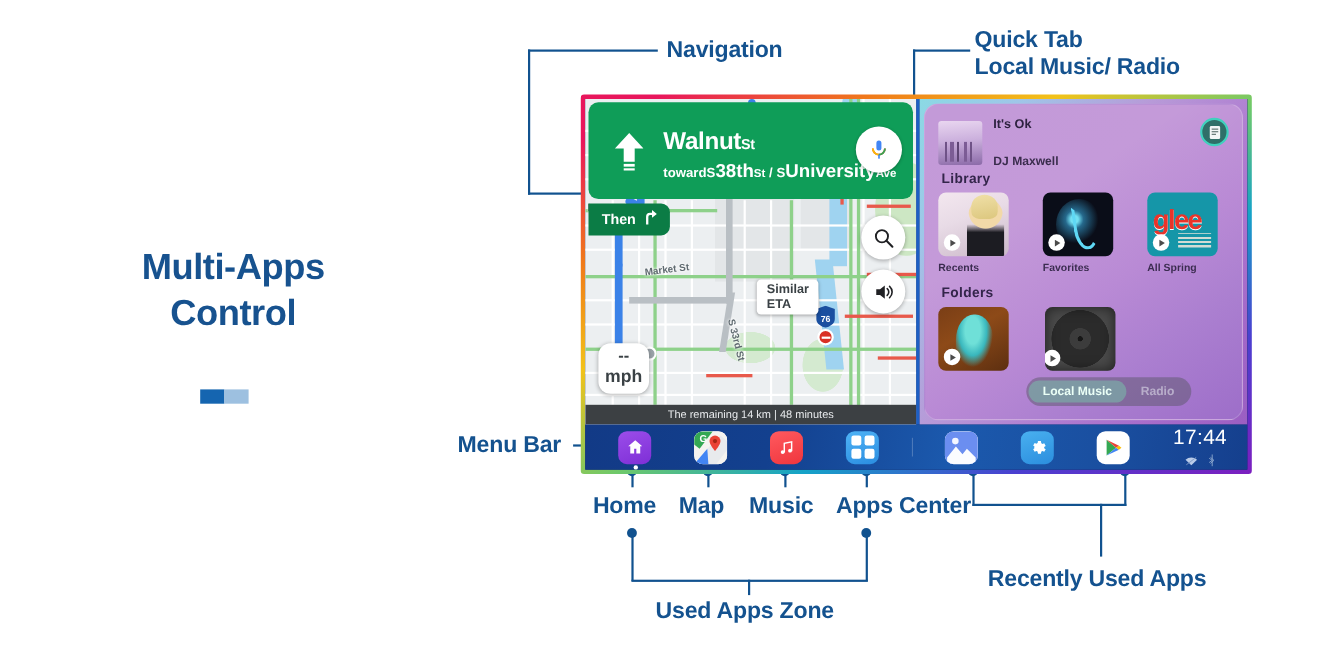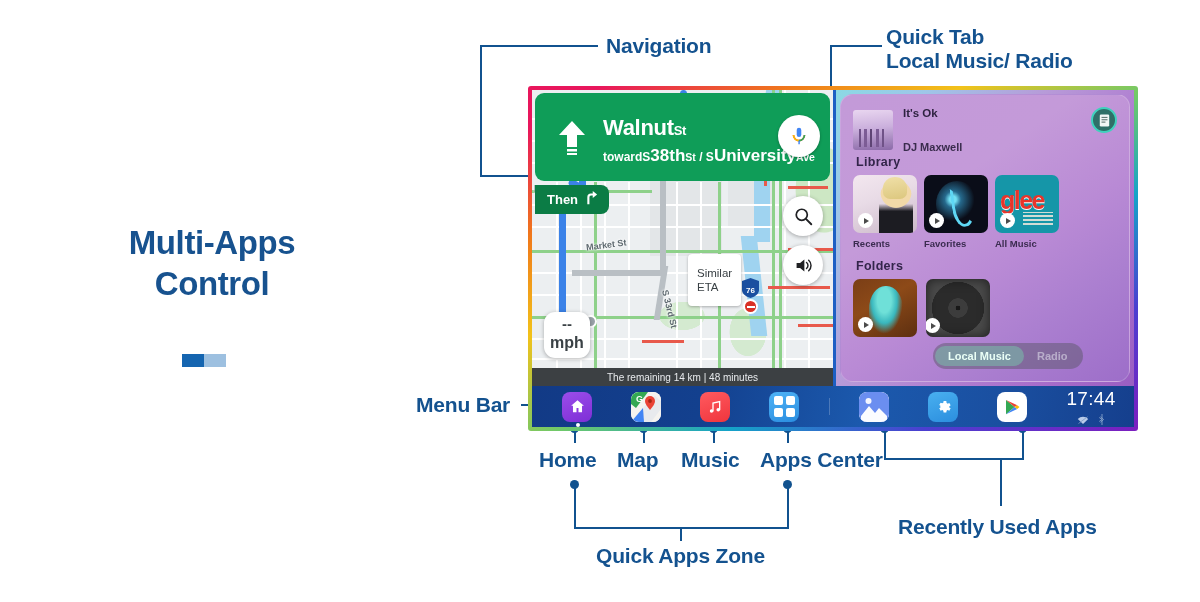--- a/index.html
+++ b/index.html
@@ -131,22 +131,22 @@
     position: absolute; right: 10px;
     width: 40px; height: 40px; border-radius: 50%;
     background: #fff; display: flex; align-items: center; justify-content: center;
     box-shadow: 0 1px 4px rgba(0,0,0,.32);
   }
   #search-btn { top: 106px; }
   #vol-btn { top: 155px; }
   #eta-chip {
     position: absolute; left: 156px; top: 164px;
     background: #fff; color: #3a4145;
-    font-size: 11.5px; font-weight: 400; line-height: 14px;
-    padding: 12px 9px; border-radius: 4px;
+    font-size: 11.5px; font-weight: 700; line-height: 14px;
+    padding: 2px 9px; border-radius: 4px;
     box-shadow: 0 1px 3px rgba(0,0,0,.28);
   }
   #speed-chip {
     position: absolute; left: 12px; top: 222px;
     width: 46px; height: 46px; background: #fff; border-radius: 11px;
     display: flex; flex-direction: column; align-items: center; justify-content: center;
     box-shadow: 0 1px 4px rgba(0,0,0,.3);
     color: #3a4145;
   }
   #speed-chip .v { font-size: 15px; font-weight: 700; line-height: 11px; }
@@ -210,21 +210,21 @@
   #playlist-btn {
     position: absolute; right: 12px; top: 12px;
     width: 26px; height: 26px; border-radius: 50%;
     background: #2f6f68; border: 2.5px solid #3fd1bd;
     display: flex; align-items: center; justify-content: center;
   }
   .sec-title {
     position: absolute; color: #33254a;
     font-size: 12.5px; font-weight: 700; letter-spacing: .3px;
   }
-  .thumbrow { position: absolute; display: flex; gap: 7px; }
+  .thumbrow { position: absolute; display: flex; gap: 31px; }
   .thumb {
     width: 64px; position: relative;
   }
   .thumb .art {
     width: 64px; height: 58px; border-radius: 7px; position: relative; overflow: hidden;
   }
   .thumb .play {
     position: absolute; left: 5px; bottom: 5px;
     width: 15px; height: 15px; border-radius: 50%; background: #fff;
     display: flex; align-items: center; justify-content: center;
@@ -347,21 +347,21 @@
   </div>
 
   <div class="anno sz21" style="left:606px; top:34px;">Navigation</div>
   <div class="anno sz21" style="left:886px; top:25px;">Quick Tab</div>
   <div class="anno sz21" style="left:886px; top:49px;">Local Music/ Radio</div>
   <div class="anno sz21" style="left:416px; top:393px;">Menu Bar</div>
   <div class="anno sz21" style="left:539px; top:448px;">Home</div>
   <div class="anno sz21" style="left:617px; top:448px;">Map</div>
   <div class="anno sz21" style="left:681px; top:448px;">Music</div>
   <div class="anno sz21" style="left:760px; top:448px;">Apps Center</div>
-  <div class="anno sz21" style="left:596px; top:544px;">Quick Apps Zone</div>
+  <div class="anno sz21" style="left:596px; top:544px;">Used Apps Zone</div>
   <div class="anno sz21" style="left:898px; top:515px;">Recently Used Apps</div>
 
   <div class="ln lnh" style="left:480px; top:45px; width:118px;"></div>
   <div class="ln lnv" style="left:480px; top:45px; height:132px;"></div>
   <div class="ln lnh" style="left:480px; top:175px; width:52px;"></div>
   <div class="dot" style="left:528px; top:171px;"></div>
 
   <div class="ln lnh" style="left:830px; top:45px; width:52px;"></div>
   <div class="ln lnv" style="left:830px; top:45px; height:310px;"></div>
   <div class="ln lnh" style="left:830px; top:357px; width:98px;"></div>
@@ -567,21 +567,21 @@
             <div class="thumb">
               <div class="art art-fav">
                 <div class="play"></div>
               </div>
               <div class="cap">Favorites</div>
             </div>
             <div class="thumb">
               <div class="art art-all">
                 <div class="play"></div>
               </div>
-              <div class="cap">All Music</div>
+              <div class="cap">All Spring</div>
             </div>
           </div>
 
           <div class="sec-title" style="left:15px; top:164px;">Folders</div>
 
           <div class="thumbrow" style="left:12px; top:184px;">
             <div class="thumb">
               <div class="art art-folder1">
                 <div class="play"></div>
               </div>

